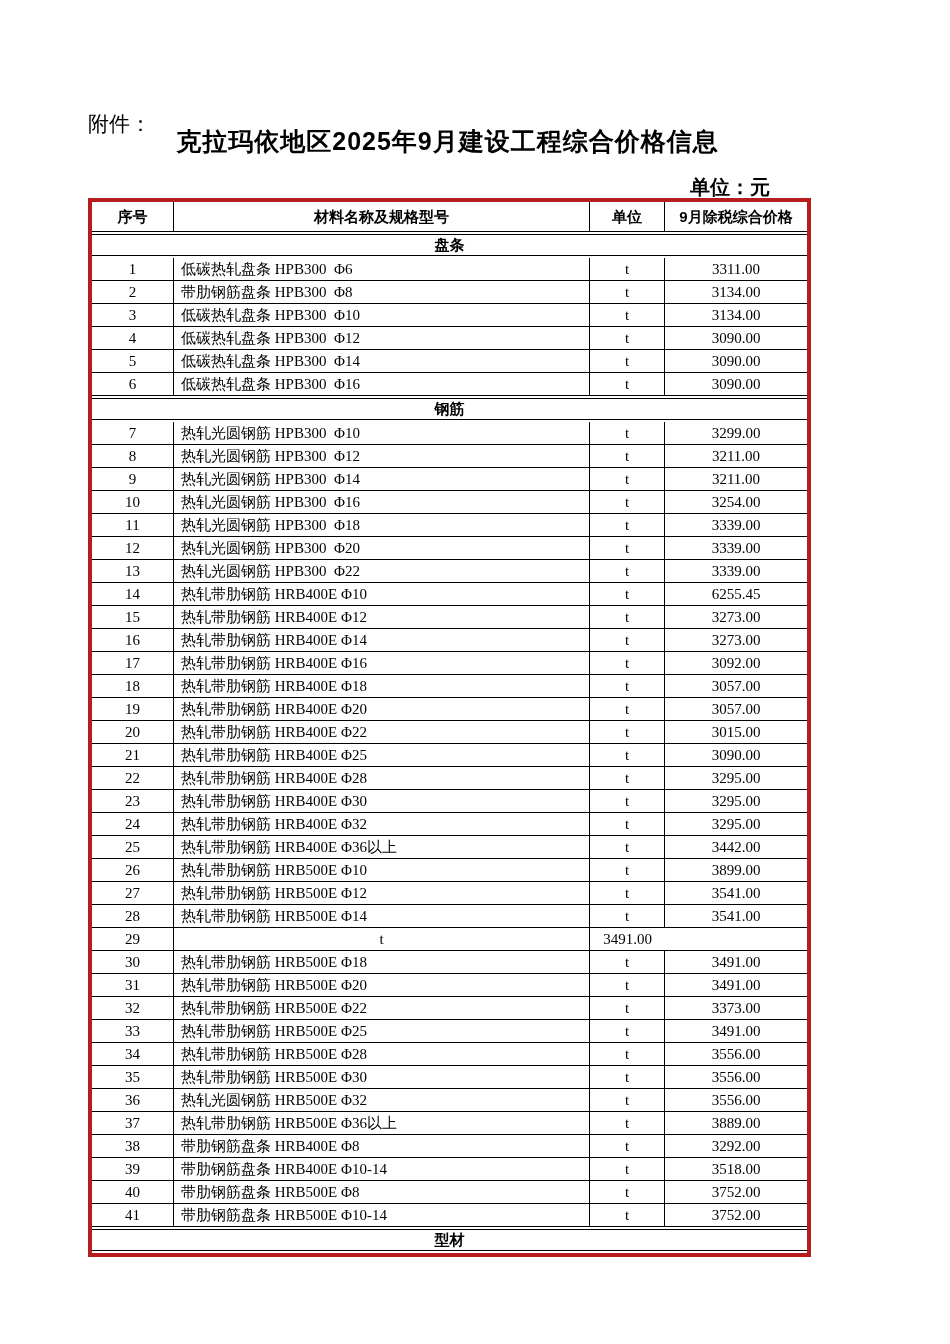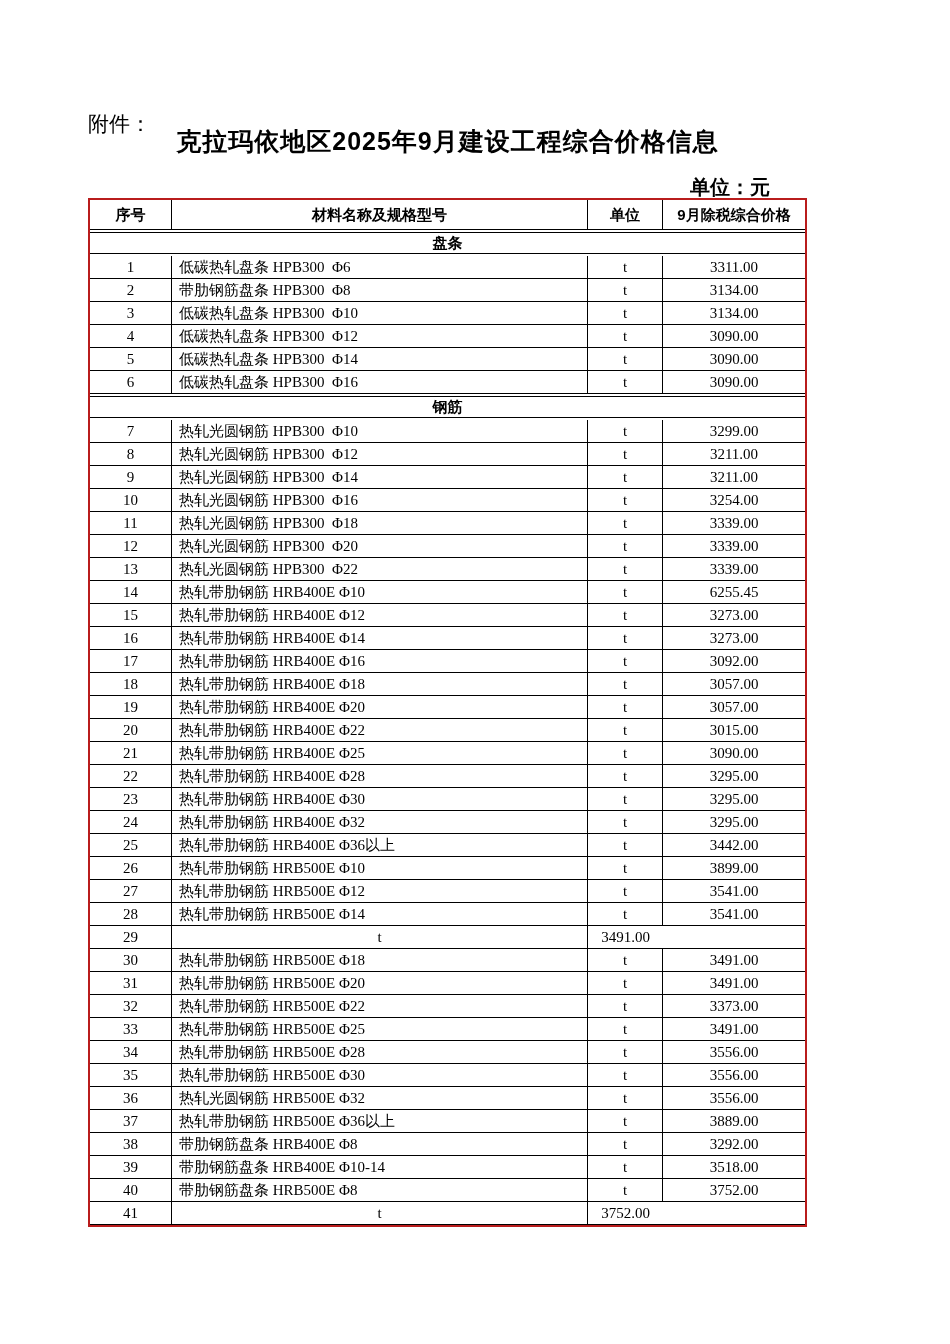--- a/index.html
+++ b/index.html
@@ -35,21 +35,21 @@
     width: 682px;
     text-align: right;
     font-family: "Liberation Sans", "DejaVu Sans", sans-serif;
     font-size: 20px;
     font-weight: bold;
   }
   .table-wrap {
     position: absolute;
     left: 88px; top: 198px;
     width: 715px;
-    border: 2px solid #b91c1c;
+    border: 4px solid #b91c1c;
     background: #fff;
   }
   .grid-row {
     display: grid;
     grid-template-columns: 82px 416px 75px 1fr;
   }
   .header-row { height: 29px; border-bottom: 1px solid #000; }
   .header-row .cell {
     font-family: "Liberation Sans", "DejaVu Sans", sans-serif;
     font-weight: bold;
@@ -343,18 +343,20 @@
           <div class="cell c-price">3518.00</div>
         </div>
         <div class="grid-row trow">
           <div class="cell c-idx">40</div>
           <div class="cell c-name">带肋钢筋盘条 HRB500E Φ8</div>
           <div class="cell c-unit">t</div>
           <div class="cell c-price">3752.00</div>
         </div>
         <div class="grid-row trow">
           <div class="cell c-idx">41</div>
+          <div class="cell c-name">带肋钢筋盘条 HRB500E Φ10-14</div>
           <div class="cell c-unit">t</div>
           <div class="cell c-price">3752.00</div>
         </div>
       </div>
+      <div class="section-band">型材</div>
     </div>
 </div>
 
 </body></html>

